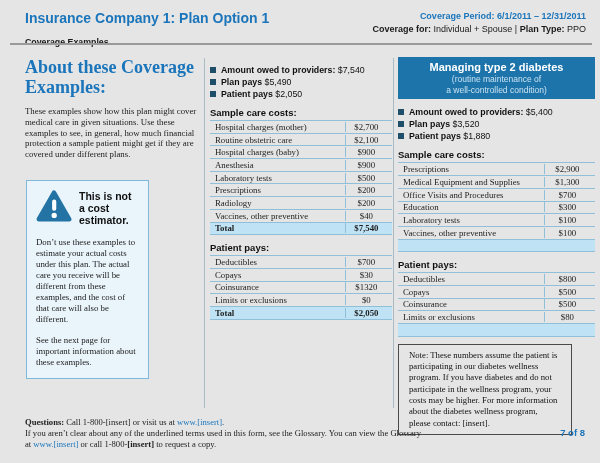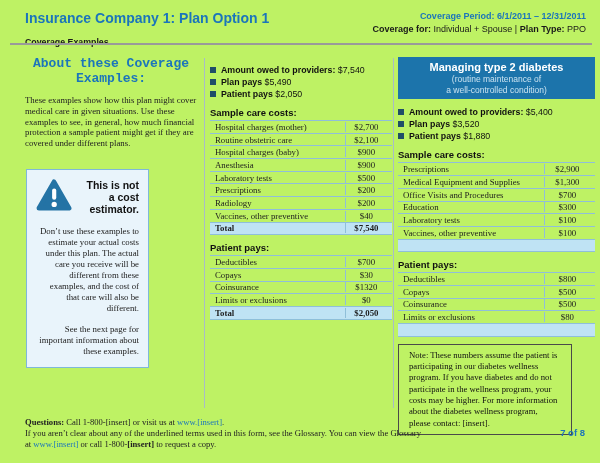--- a/index.html
+++ b/index.html
@@ -1,43 +1,43 @@
 <!DOCTYPE html>
 <html style="--brand: #1B75BB; --boxblue: #1C74AB; --sq: #1F4E68; --hl: #BFE3F4; --tborder: #8FBFD9; --warnbg: #E9F4FB; --warnborder: #7FB8D9; --divider: #A9BCC6; --rule: #9A9A9A; --noteborder: #4A4A4A; --subtitle: #C9E2F0;"><head>
 <meta charset="utf-8">
 <style>
   :root{
     --brand:#1B75BB; --boxblue:#1C74AB; --sq:#1F4E68; --hl:#BFE3F4;
     --tborder:#8FBFD9; --warnbg:#E9F4FB; --warnborder:#7FB8D9;
     --divider:#A9BCC6; --rule:#9A9A9A; --noteborder:#4A4A4A; --subtitle:#C9E2F0;
   }
   html,body{margin:0;padding:0;background:#fff;}
-  .page{position:relative;width:600px;height:463px;background:#bef264;overflow:hidden;
+  .page{position:relative;width:600px;height:463px;background:#e5e5e5;overflow:hidden;
         font-family:"Liberation Serif","DejaVu Serif",serif;color:#1d1d1d;}
 
   
   .page-header{position:absolute;left:25px;right:14px;top:10px;display:flex;justify-content:space-between;}
   .hdr-title{font-family:"Liberation Sans",sans-serif;font-weight:bold;font-size:14px;color:var(--brand);}
   .hdr-subtitle{font-family:"Liberation Sans",sans-serif;font-weight:bold;font-size:8.8px;color:#1a1a1a;margin-top:11px;}
   .hdr-right{text-align:right;font-family:"Liberation Sans",sans-serif;font-size:9px;line-height:1.45;}
   .coverage-period{color:var(--brand);font-weight:bold;}
   .coverage-meta{color:#1a1a1a;}
   .coverage-meta b{font-weight:bold;}
   .header-rule{position:absolute;top:43px;left:10px;right:8px;height:2px;background:var(--rule);}
 
   
   .vdiv{position:absolute;top:58px;height:350px;width:1px;background:var(--divider);}
 
   
   .col{position:absolute;top:57px;}
   .col-left{left:25px;width:172px;}
-  .about-heading{font-family:Liberation Mono, monospace;font-weight:bold;font-size:13px;line-height:1.12;color:var(--brand);text-align:center;}
+  .about-heading{font-family:Liberation Serif, serif;font-weight:bold;font-size:18px;line-height:1.12;color:var(--brand);}
   .about-text{font-size:8.8px;line-height:1.22;margin-top:9px;color:#222;}
   .warning-box{margin-top:20px;margin-left:1px;width:103px;background:var(--warnbg);
-               border:1px solid var(--warnborder);padding:9px 9px 10px 9px;text-align:right;}
+               border:1px solid var(--warnborder);padding:9px 9px 10px 9px;}
   .warning-head{display:flex;align-items:center;gap:7px;}
   .warning-title{font-family:"Liberation Sans",sans-serif;font-weight:bold;font-size:10.5px;line-height:1.15;color:#111;}
   .warning-text{font-size:8.8px;line-height:1.25;margin-top:10px;color:#222;}
 
   
   .col-mid{left:210px;width:182px;}
   .col-right{left:398px;width:197px;}
   .example-header{background:var(--boxblue);color:#fff;text-align:center;min-height:40px;box-sizing:border-box;
                   padding:4px 4px;display:flex;flex-direction:column;justify-content:center;
                   font-family:"Liberation Sans",sans-serif;}

